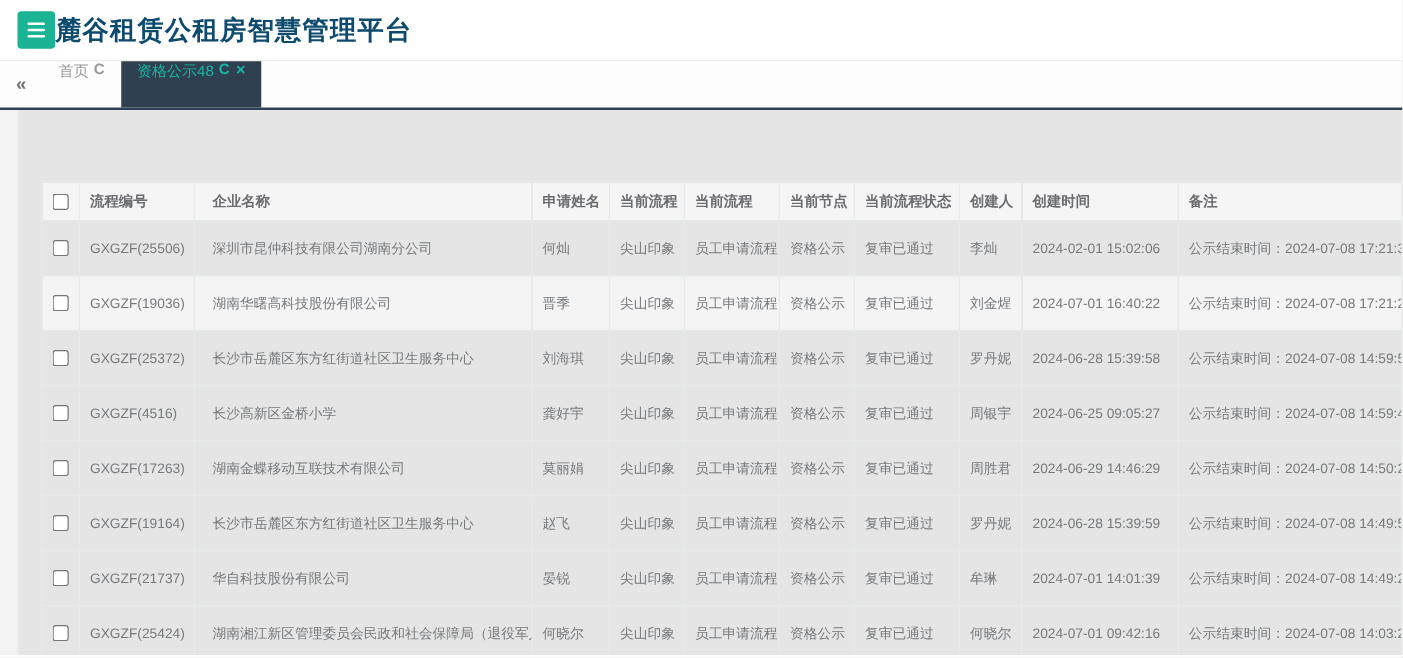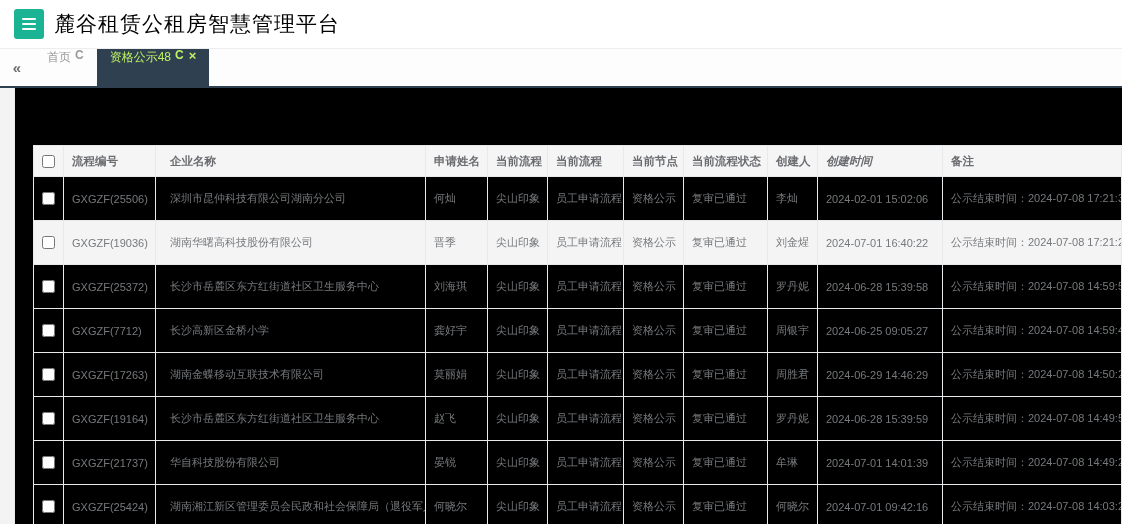--- a/index.html
+++ b/index.html
@@ -21,24 +21,23 @@
   .menu-btn {
     width: 30px; height: 30px;
     background: #1ab394;
     border: none; border-radius: 3px;
     display: flex; flex-direction: column;
     justify-content: center; align-items: center;
     gap: 3px; cursor: pointer; flex: 0 0 auto;
   }
   .menu-btn .bar { width: 14px; height: 2px; background: #fff; border-radius: 1px; }
   .app-title {
-    margin-left: 10px;
     font-size: 21px;
-    font-weight: 400;
-    color: #000000;
+    font-weight: 700;
+    color: #0c4a6e;
     letter-spacing: 1px;
     white-space: nowrap;
   }
 
   
   .tabbar {
     height: 40px;
     display: flex;
     align-items: stretch;
     background: #fdfdfd;
@@ -55,24 +54,24 @@
     display: flex; align-items: flex-start;
     gap: 4px;
     padding: 0 13px;
     font-size: 12px;
     color: #9a9a9a;
     cursor: pointer;
     white-space: nowrap;
   }
   .tab .icon-refresh { font-weight: 700; font-size: 12px; line-height: 1; }
   .tab .icon-close   { font-weight: 700; font-size: 13px; line-height: 1; margin-left: 1px; }
-  .tab.active { background: #2f4050; color: #bef264; }
+  .tab.active { background: #2f4050; color: #14b8a6; }
 
   
-  .content { position: relative; height: 436px; background: #000000; }
+  .content { position: relative; height: 436px; background: #e5e5e5; }
   .gutter {
     position: absolute; left: 0; top: 0;
     width: 15px; height: 100%;
     background: #f3f3f4;
     border-right: 1px solid #e7eaec;
   }
   .table-wrap { position: absolute; left: 33px; top: 57px; right: 0; bottom: 0; overflow: hidden; }
 
   table { border-collapse: collapse; table-layout: fixed; width: 1089px; }
   th {
@@ -133,21 +132,21 @@
         <tr>
             <th class="c-check" style="width: 30px;"><input type="checkbox" style=""></th>
             <th class="c-id" style="width: 92px;">流程编号</th>
             <th class="c-company" style="width: 270px;">企业名称</th>
             <th class="c-applicant" style="width: 62px;">申请姓名</th>
             <th class="c-community" style="width: 60px;">当前流程</th>
             <th class="c-process" style="width: 76px;">当前流程</th>
             <th class="c-node" style="width: 60px;">当前节点</th>
             <th class="c-status" style="width: 84px;">当前流程状态</th>
             <th class="c-creator" style="width: 50px;">创建人</th>
-            <th class="c-created_at" style="width: 125px; font-style: italic;">创建时间</th>
+            <th class="c-created_at" style="width: 125px;">创建时间</th>
             <th class="c-remark">备注</th>
           </tr>
       </thead>
       <tbody>
           <tr>
             <td class="c-check"><input type="checkbox" style=""></td>
             <td class="c-id">GXGZF(25506)</td>
             <td class="c-company">深圳市昆仲科技有限公司湖南分公司</td>
             <td class="c-applicant">何灿</td>
             <td class="c-community">尖山印象</td>
@@ -179,21 +178,21 @@
             <td class="c-community">尖山印象</td>
             <td class="c-process">员工申请流程</td>
             <td class="c-node">资格公示</td>
             <td class="c-status">复审已通过</td>
             <td class="c-creator">罗丹妮</td>
             <td class="c-created_at">2024-06-28 15:39:58</td>
             <td class="c-remark">公示结束时间：2024-07-08 14:59:56</td>
           </tr>
           <tr>
             <td class="c-check"><input type="checkbox" style=""></td>
-            <td class="c-id">GXGZF(7712)</td>
+            <td class="c-id">GXGZF(4516)</td>
             <td class="c-company">长沙高新区金桥小学</td>
             <td class="c-applicant">龚好宇</td>
             <td class="c-community">尖山印象</td>
             <td class="c-process">员工申请流程</td>
             <td class="c-node">资格公示</td>
             <td class="c-status">复审已通过</td>
             <td class="c-creator">周银宇</td>
             <td class="c-created_at">2024-06-25 09:05:27</td>
             <td class="c-remark">公示结束时间：2024-07-08 14:59:42</td>
           </tr>

